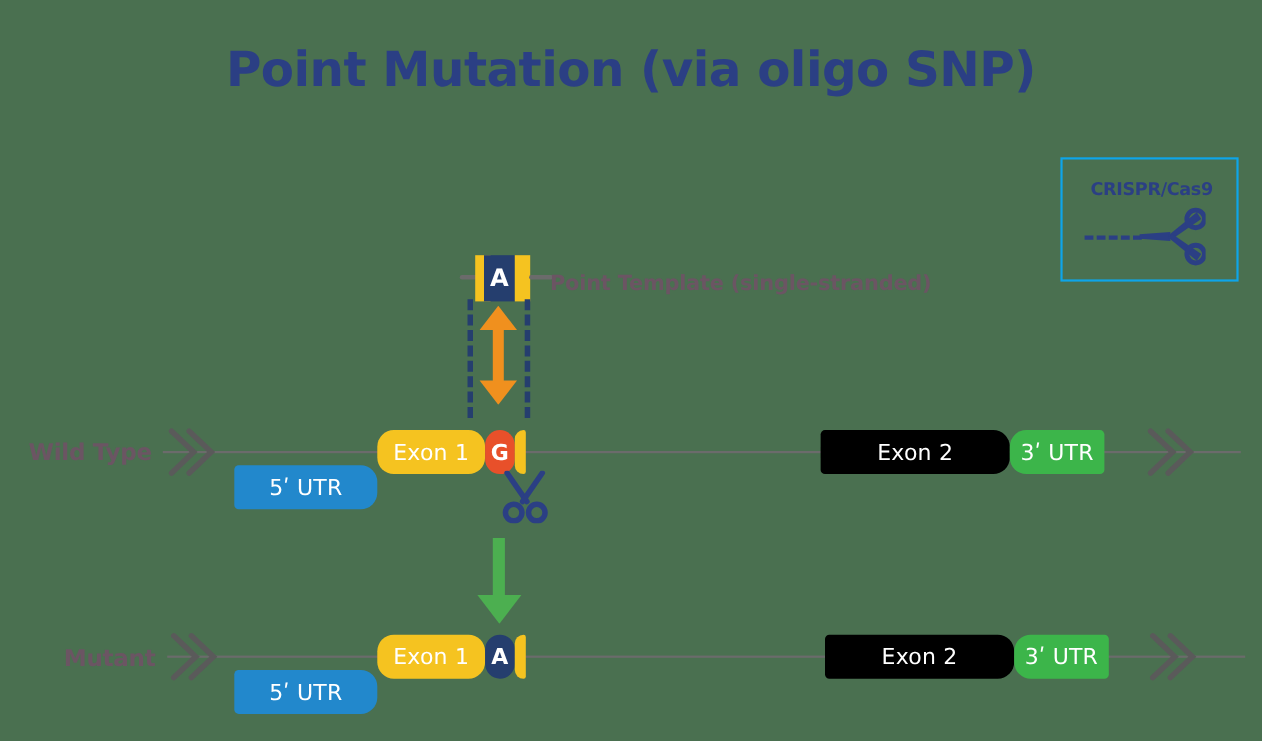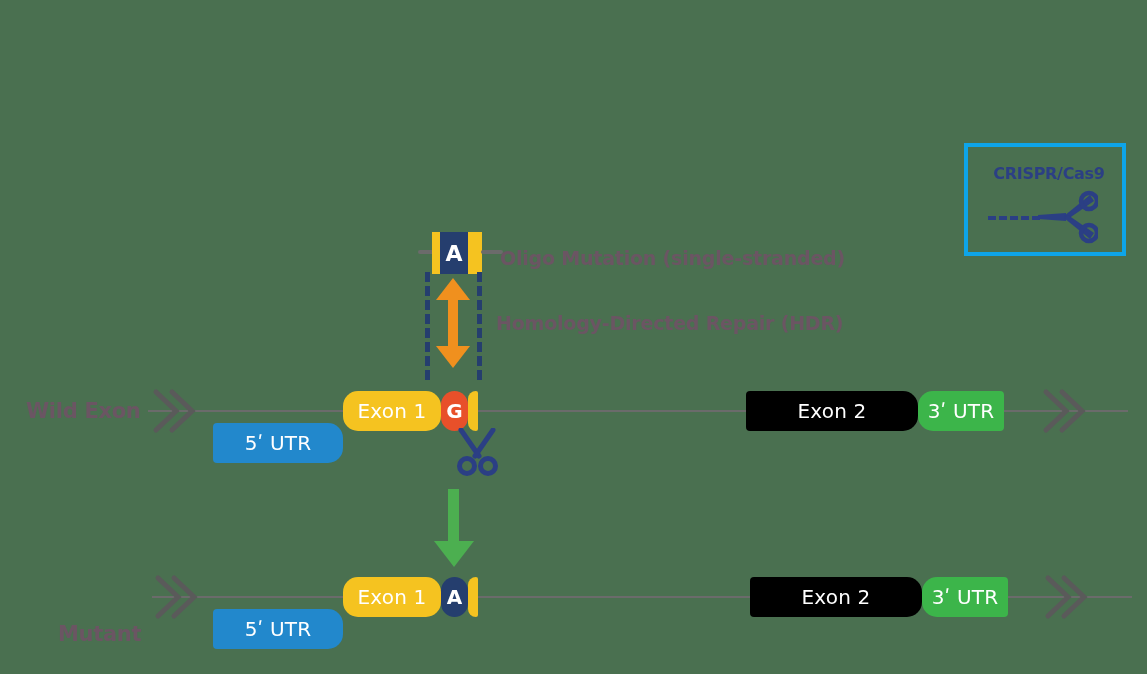--- a/index.html
+++ b/index.html
@@ -30,21 +30,21 @@
     font-weight: bold;
     color: #2b3f84;
     letter-spacing: -0.5px;
     font-family: "DejaVu Sans", sans-serif;
   }
 
   
   #legend-box {
     left: 964px; top: 143px;
     width: 162px; height: 113px;
-    border: 4px solid #0ea5e9;
+    border: 2px solid #0ea5e9;
     box-sizing: border-box;
   }
   #legend-title {
     position: absolute;
     left: 0; top: 17px;
     width: 162px;
     text-align: center;
     font-size: 16px;
     font-weight: bold;
     color: #2b3f84;
@@ -145,20 +145,21 @@
     color: #6b5563;
     letter-spacing: -0.2px;
     white-space: nowrap;
   }
 </style>
 </head>
 <body>
 
 <div id="stage">
 
+  <div class="abs" id="title">Point Mutation (via oligo SNP)</div>
 
   <div class="abs" id="legend-box">
     <div id="legend-title">CRISPR/Cas9</div>
     <div id="legend-dash"></div>
     <svg id="legend-scissors" viewBox="0 0 62 56">
       <g fill="#2b3f84">
         <path d="M2 26 L30 24 L30 32 L2 30 Z"></path>
         <path d="M28 27 L54 6 L58 12 L32 30 Z"></path>
         <path d="M28 29 L54 50 L58 44 L32 26 Z"></path>
       </g>
@@ -166,34 +167,33 @@
       <circle cx="53" cy="44" r="8" fill="none" stroke="#2b3f84" stroke-width="4.5"></circle>
     </svg>
   </div>
 
   <div class="abs oligo-tick" style="left:418px;"></div>
   <div class="abs" id="oligo-yellow-l" style="left:432px;"></div>
   <div class="abs" id="oligo-navy" style="left:440px;">A</div>
   <div class="abs" id="oligo-yellow-r" style="left:468px;"></div>
   <div class="abs oligo-tick" style="left:481px;"></div>
 
-  <div class="annot" style="left:500px; top:247px;">Oligo Mutation (single-stranded)</div>
+  <div class="annot" style="left:500px; top:247px;">Point Template (single-stranded)</div>
 
   <div class="abs hdr-guide" style="left:425px; top:272px; height:108px;"></div>
   <div class="abs hdr-guide" style="left:477px; top:272px; height:108px;"></div>
 
   <svg class="abs" style="left:434px; top:278px;" width="38" height="90" viewBox="0 0 38 90">
     <rect x="14" y="14" width="10" height="62" fill="#f0901e"></rect>
     <polygon points="19,0 36,22 2,22" fill="#f0901e"></polygon>
     <polygon points="19,90 36,68 2,68" fill="#f0901e"></polygon>
   </svg>
 
-  <div class="annot" style="left:496px; top:312px;">Homology-Directed Repair (HDR)</div>
-
-  <div class="abs row-label" style="left:26px; top:399px;">Wild Exon</div>
+
+  <div class="abs row-label" style="left:26px; top:399px;">Wild Type</div>
 
   <div class="abs backbone" style="left:148px; top:410px; width:980px;"></div>
 
   <svg class="chev" style="left:150px; top:388px;" viewBox="0 0 46 46">
     <path d="M6 4 L26 23 L6 42" stroke="#5a5a5a" stroke-width="5" fill="none" stroke-linecap="round"></path>
     <path d="M22 4 L42 23 L22 42" stroke="#5a5a5a" stroke-width="5" fill="none" stroke-linecap="round"></path>
   </svg>
 
   <svg class="chev" style="left:1040px; top:388px;" viewBox="0 0 46 46">
     <path d="M6 4 L26 23 L6 42" stroke="#5a5a5a" stroke-width="5" fill="none" stroke-linecap="round"></path>
@@ -215,21 +215,21 @@
     </g>
     <circle cx="15" cy="38" r="7.5" fill="none" stroke="#2b3f84" stroke-width="5"></circle>
     <circle cx="36" cy="38" r="7.5" fill="none" stroke="#2b3f84" stroke-width="5"></circle>
   </svg>
 
   <svg class="abs" style="left:431px; top:489px;" width="46" height="78" viewBox="0 0 46 78">
     <rect x="17" y="0" width="11" height="54" fill="#4caf50"></rect>
     <polygon points="23,78 43,52 3,52" fill="#4caf50"></polygon>
   </svg>
 
-  <div class="abs row-label" style="left:58px; top:586px;margin-top:36px;">Mutant</div>
+  <div class="abs row-label" style="left:58px; top:586px;">Mutant</div>
 
   <div class="abs backbone" style="left:152px; top:596px; width:980px;"></div>
 
   <svg class="chev" style="left:152px; top:574px;" viewBox="0 0 46 46">
     <path d="M6 4 L26 23 L6 42" stroke="#5a5a5a" stroke-width="5" fill="none" stroke-linecap="round"></path>
     <path d="M22 4 L42 23 L22 42" stroke="#5a5a5a" stroke-width="5" fill="none" stroke-linecap="round"></path>
   </svg>
   <svg class="chev" style="left:1042px; top:574px;" viewBox="0 0 46 46">
     <path d="M6 4 L26 23 L6 42" stroke="#5a5a5a" stroke-width="5" fill="none" stroke-linecap="round"></path>
     <path d="M22 4 L42 23 L22 42" stroke="#5a5a5a" stroke-width="5" fill="none" stroke-linecap="round"></path>

